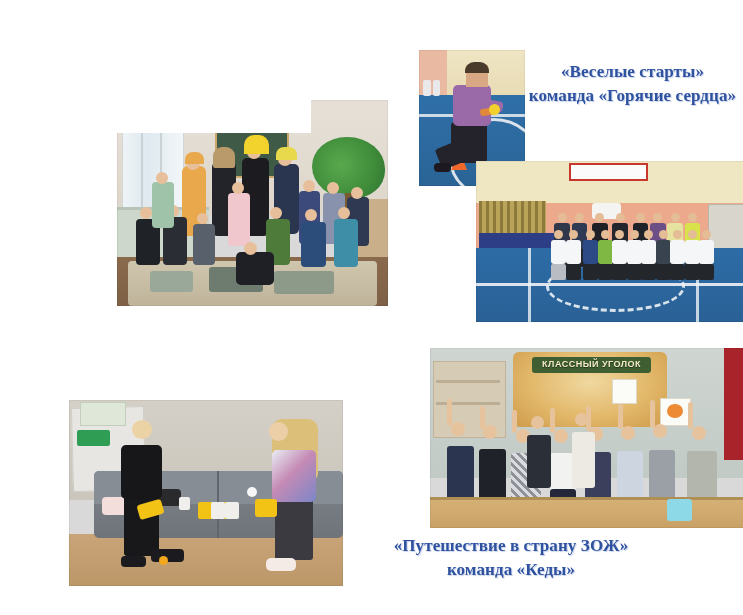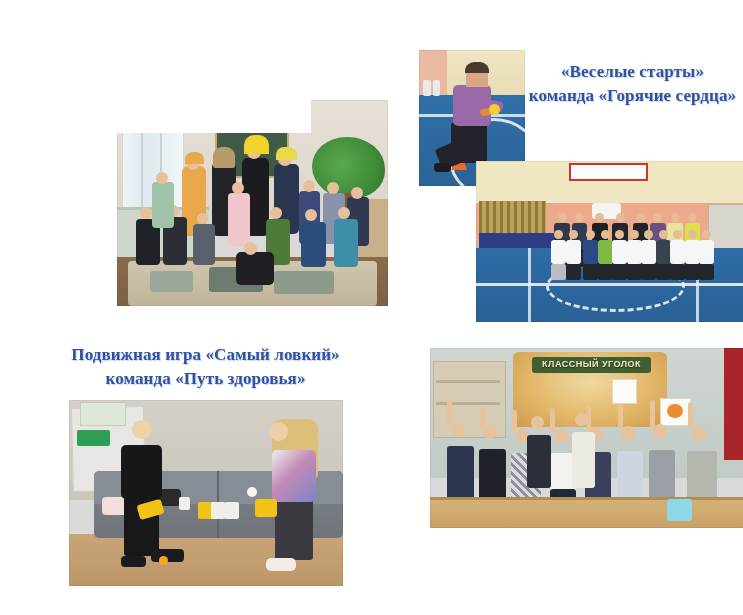--- a/index.html
+++ b/index.html
@@ -518,17 +518,17 @@
       <div class="abs" id="p5-desk-l"></div>
       <div class="abs" id="p5-pack"></div>
     </div>
     <span class="lbl">Школьники в классе поднимают руки у стенда «Классный уголок»</span>
   </div>
 
 
   <div class="caption" id="cap-2">«Веселые старты»
 команда «Горячие сердца»</div>
 
-  <div class="caption" id="cap-3">Подвижная игра «Самый ловкий»
-команда «Путь здоровья»</div>
-
+
+  <div class="caption" id="cap-4">«Путешествие в страну ЗОЖ»
+команда «Кеды»</div>
 
 </div>
 
 </body></html>

